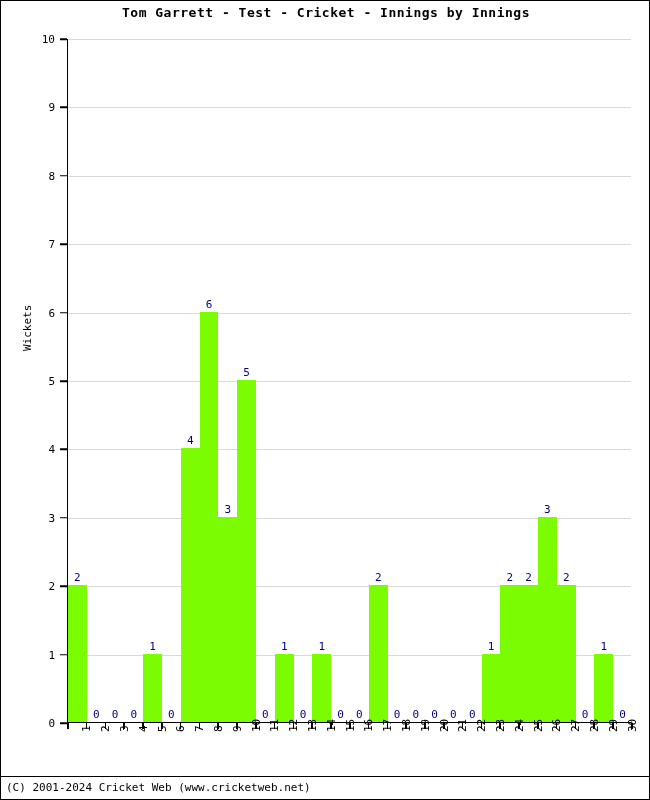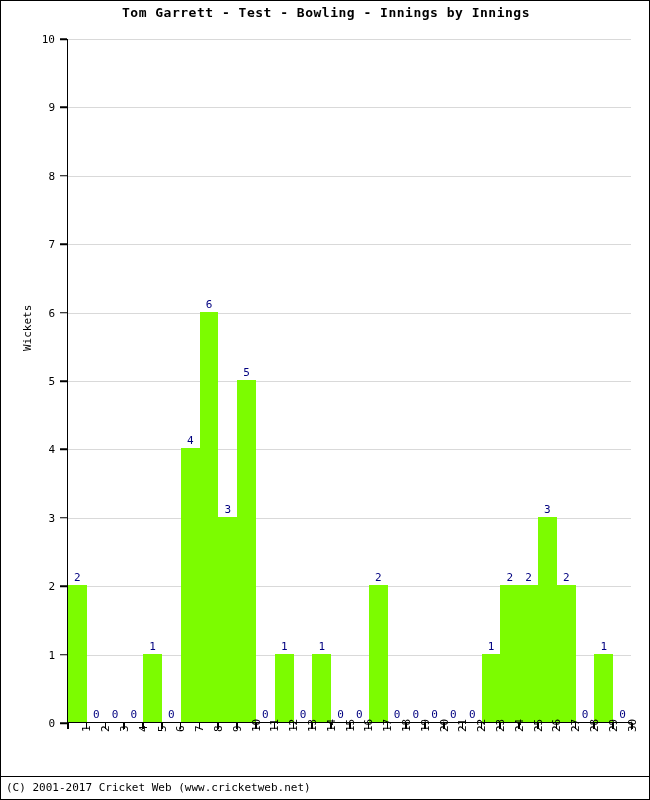--- a/index.html
+++ b/index.html
@@ -168,21 +168,21 @@
     font-size: 11px;
     color: #000000;
     white-space: pre;
   }
 </style>
 </head>
 <body>
 
 <div id="chart-root">
 
-  <div id="chart-title">Tom Garrett - Test - Bowling - Innings by Innings</div>
+  <div id="chart-title">Tom Garrett - Test - Cricket - Innings by Innings</div>
 
   <div id="y-axis">
       <div class="y-tick-mark" style="top: 684px;"></div>
       <div class="y-tick-label" style="top: 684px;">0</div>
       <div class="y-tick-mark" style="top: 615.6px;"></div>
       <div class="y-tick-label" style="top: 615.6px;">1</div>
       <div class="y-tick-mark" style="top: 547.2px;"></div>
       <div class="y-tick-label" style="top: 547.2px;">2</div>
       <div class="y-tick-mark" style="top: 478.8px;"></div>
       <div class="y-tick-label" style="top: 478.8px;">3</div>
@@ -385,15 +385,15 @@
       <div class="x-tick-label" style="left: 521px;">28</div>
       <div class="x-tick-mark" style="left: 526.4px;"></div>
       <div class="x-tick-label" style="left: 539.8px;">29</div>
       <div class="x-tick-mark" style="left: 545.2px;"></div>
       <div class="x-tick-label" style="left: 558.6px;">30</div>
       <div class="x-tick-mark" style="left: 564px;"></div>
     </div>
 
 
   <div id="footer-divider"></div>
-  <div id="footer-text">(C) 2001-2017 Cricket Web (www.cricketweb.net)</div>
+  <div id="footer-text">(C) 2001-2024 Cricket Web (www.cricketweb.net)</div>
 
 </div>
 
 </body></html>

